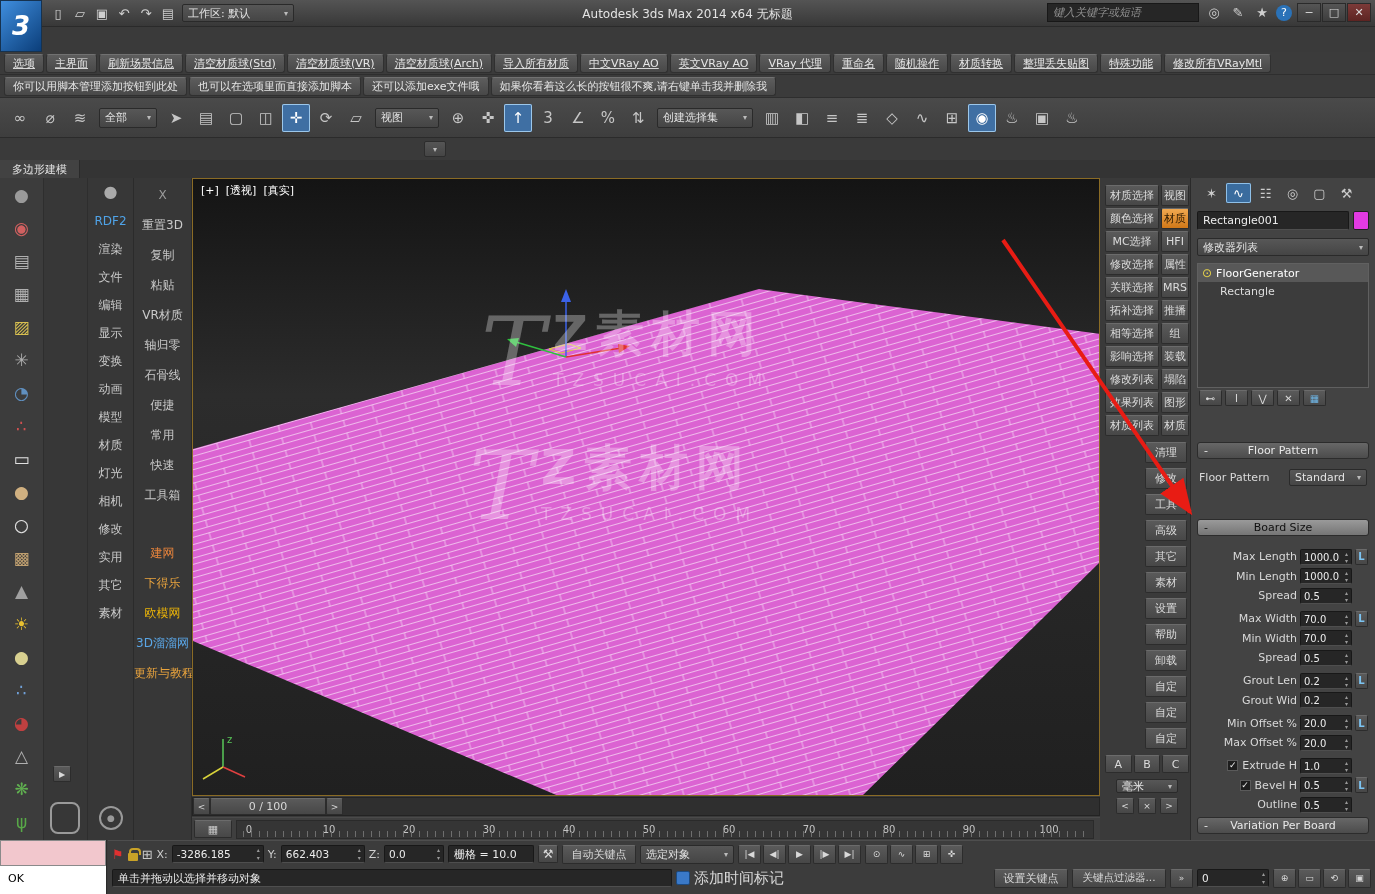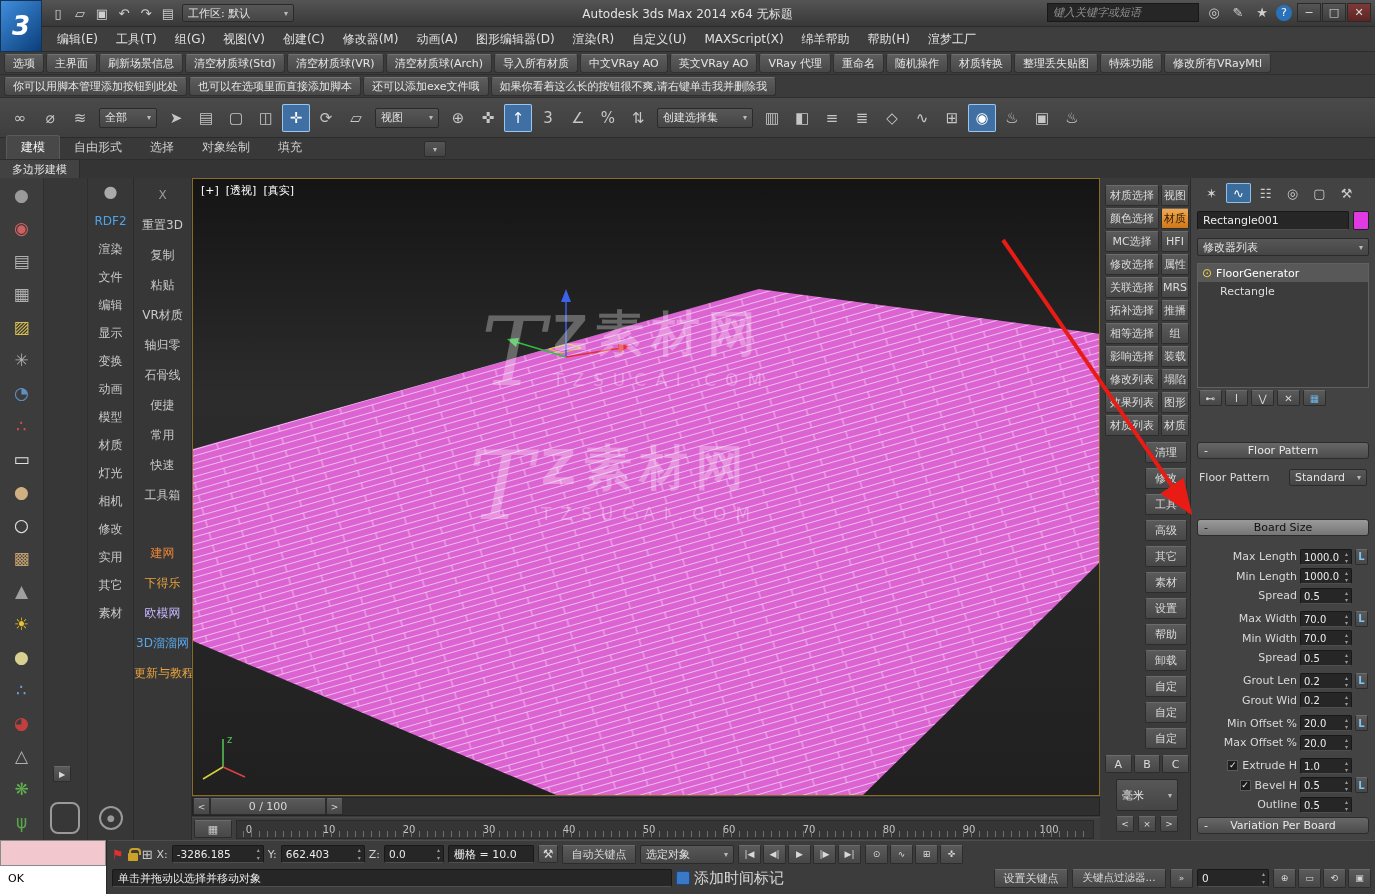--- a/index.html
+++ b/index.html
@@ -19,21 +19,21 @@
 .search-wrap{position:absolute;right:4px;top:3px;display:flex;align-items:center;gap:5px;}
 .search{width:152px;height:19px;background:#262626;border:1px solid #181818;color:#e8e8e8;font-size:11px;padding:0 5px;}
 .search::placeholder{color:#909090;font-style:italic;}
 .winbtn{width:24px;height:19px;display:inline-flex;align-items:center;justify-content:center;color:#ddd;font-size:11px;background:linear-gradient(#555,#3d3d3d);border:1px solid #2a2a2a;}
 .winbtn.close{background:linear-gradient(#7c3a38,#5d2422);}
 
 .menubar{position:absolute;left:0;top:27px;width:1375px;height:25px;display:flex;align-items:center;padding-left:48px;background:#3e3e3e;border-bottom:1px solid #2b2b2b;}
 .menu-item{padding:4px 9px;font-size:12px;color:#e0e0e0;cursor:default;}
 
 .scriptrow{position:absolute;left:0;width:1375px;height:23px;background:#3b3b3b;border-bottom:1px solid #2e2e2e;display:flex;align-items:center;padding-left:3px;}
-#srow1{top:52px;} #srow2{top:75px;}
+#srow1{top:52px;text-decoration:underline;} #srow2{top:75px;}
 .sbtn{height:19px;padding:0 8px;margin:0 1px;font-size:11px;background:linear-gradient(#5d5d5d,#484848);border:1px solid #303030;border-top-color:#717171;border-radius:3px;color:#e6e6e6;white-space:nowrap;}
 
 .toolbar{position:absolute;left:0;top:98px;width:1375px;height:40px;background:linear-gradient(#4a4a4a,#3e3e3e);border-bottom:1px solid #2b2b2b;display:flex;align-items:center;gap:2px;padding:0 6px;}
 .tbtn{width:28px;height:28px;display:flex;align-items:center;justify-content:center;font-size:15px;color:#c6c6c6;border-radius:2px;}
 .tbtn.act{background:#3f6fa3;color:#fff;box-shadow:inset 0 0 0 1px #9cc7ea;}
 .tb-dd{height:20px;margin:0 3px;}
 
 .ribbon-tabs{position:absolute;left:0;top:138px;width:1375px;height:22px;background:#393939;display:flex;align-items:flex-end;padding-left:6px;border-bottom:1px solid #2d2d2d;}
 .rtab{padding:3px 14px;font-size:12px;color:#cfcfcf;}
 .rtab.act{background:#484848;border:1px solid #5a5a5a;border-bottom:none;border-radius:3px 3px 0 0;color:#f2f2f2;}
@@ -77,21 +77,21 @@
 
 .qpanel{position:absolute;left:1104px;top:178px;width:86px;height:662px;background:#3a3a3a;padding:7px 1px 0 1px;}
 .qp-row{display:flex;gap:2px;margin-bottom:2px;}
 .mini{height:21px;display:flex;align-items:center;justify-content:center;font-size:11px;background:linear-gradient(#5a5a5a,#474747);border:1px solid #2c2c2c;border-top-color:#6b6b6b;border-radius:2px;color:#dcdcdc;white-space:nowrap;}
 .mini.wide{width:54px;} .mini.nar{flex:1;}
 .mini.orange{background:linear-gradient(#f0a850,#d07818);color:#2a1800;}
 #qp-singles{margin-top:6px;}
 .mini.single{width:42px;margin:0 2px 5px auto;}
 .qp-abc{display:flex;gap:2px;margin-top:6px;}
 .mini.abc{flex:1;height:18px;}
-.units-dd{width:62px;height:32px;margin:6px auto 0;}
+.units-dd{width:62px;height:14px;margin:6px auto 0;}
 .qp-nav{display:flex;gap:4px;justify-content:center;margin-top:5px;}
 .mini.nav{width:18px;height:16px;font-size:9px;}
 
 .cpanel{position:absolute;left:1190px;top:178px;width:185px;height:662px;background:#434343;border-left:1px solid #2a2a2a;padding:0 6px;}
 .cp-tabs{margin-top:5px;height:22px;display:flex;gap:2px;padding:0 2px;}
 .cptab{width:25px;height:20px;display:flex;align-items:center;justify-content:center;font-size:13px;color:#ccc;border-radius:2px;}
 .cptab.act{background:#3a6c9e;color:#fff;box-shadow:inset 0 0 0 1px #8fc0e8;}
 .cp-name-row{margin-top:6px;display:flex;gap:4px;}
 .name-field{flex:1;height:19px;line-height:18px;padding-left:5px;font-size:11px;}
 .swatch{width:16px;height:19px;border:1px solid #202020;border-radius:2px;}
@@ -181,36 +181,20 @@
           <span class="ticon help">?</span>
         </span>
       <span id="winbtns" style="display:flex;gap:1px;">
           <span class="winbtn">─</span>
           <span class="winbtn">□</span>
           <span class="winbtn close">✕</span>
         </span>
     </div>
   </div>
 
-  <div class="menubar" id="menubar">
-      <div class="menu-item">编辑(E)</div>
-      <div class="menu-item">工具(T)</div>
-      <div class="menu-item">组(G)</div>
-      <div class="menu-item">视图(V)</div>
-      <div class="menu-item">创建(C)</div>
-      <div class="menu-item">修改器(M)</div>
-      <div class="menu-item">动画(A)</div>
-      <div class="menu-item">图形编辑器(D)</div>
-      <div class="menu-item">渲染(R)</div>
-      <div class="menu-item">自定义(U)</div>
-      <div class="menu-item">MAXScript(X)</div>
-      <div class="menu-item">绵羊帮助</div>
-      <div class="menu-item">帮助(H)</div>
-      <div class="menu-item">渲梦工厂</div>
-    </div>
 
   <div class="scriptrow" id="srow1">
       <button class="sbtn">选项</button>
       <button class="sbtn">主界面</button>
       <button class="sbtn">刷新场景信息</button>
       <button class="sbtn">清空材质球(Std)</button>
       <button class="sbtn">清空材质球(VR)</button>
       <button class="sbtn">清空材质球(Arch)</button>
       <button class="sbtn">导入所有材质</button>
       <button class="sbtn">中文VRay AO</button>
@@ -266,27 +250,20 @@
       <div class="tbtn">≣</div>
       <div class="tbtn">◇</div>
       <div class="tbtn">∿</div>
       <div class="tbtn">⊞</div>
       <div class="tbtn act">◉</div>
       <div class="tbtn">♨</div>
       <div class="tbtn">▣</div>
       <div class="tbtn">♨</div>
     </div>
 
-  <div class="ribbon-tabs" id="ribbon-tabs">
-      <div class="rtab act">建模</div>
-      <div class="rtab">自由形式</div>
-      <div class="rtab">选择</div>
-      <div class="rtab">对象绘制</div>
-      <div class="rtab">填充</div>
-    </div>
   <div class="rtab-caret" style="position:absolute;left:418px;top:141px;">▾</div>
   <div class="subtabrow">
     <div class="subtab">多边形建模</div>
   </div>
 
   <div class="left-icons" id="left-icons">
       <div class="ltool" style="color: rgb(154, 154, 154);">●</div>
       <div class="ltool" style="color: rgb(208, 96, 96);">◉</div>
       <div class="ltool" style="color: rgb(176, 176, 176);">▤</div>
       <div class="ltool" style="color: rgb(176, 176, 176);">▦</div>
@@ -339,21 +316,21 @@
       <div class="lp-item">VR材质</div>
       <div class="lp-item">轴归零</div>
       <div class="lp-item">石骨线</div>
       <div class="lp-item">便捷</div>
       <div class="lp-item">常用</div>
       <div class="lp-item">快速</div>
       <div class="lp-item">工具箱</div>
       <div class="lp-links">
         <div class="lp-item" style="color: rgb(232, 132, 60);">建网</div>
         <div class="lp-item" style="color: rgb(232, 163, 61);">下得乐</div>
-        <div class="lp-item" style="color: #c4b5fd;">欧模网</div>
+        <div class="lp-item" style="color: #eab308;">欧模网</div>
         <div class="lp-item" style="color: rgb(90, 167, 232);">3D溜溜网</div>
         <div class="lp-item" style="color: rgb(232, 163, 61);">更新与教程</div>
       </div>
     </div>
   <div class="circle-btn" style="position:absolute;left:99px;top:806px;">●</div>
 
   <div class="viewport">
     <svg width="906" height="616">
       <defs>
         <pattern id="boards" width="64" height="13" patternUnits="userSpaceOnUse" patternTransform="rotate(-16 0 0)">

